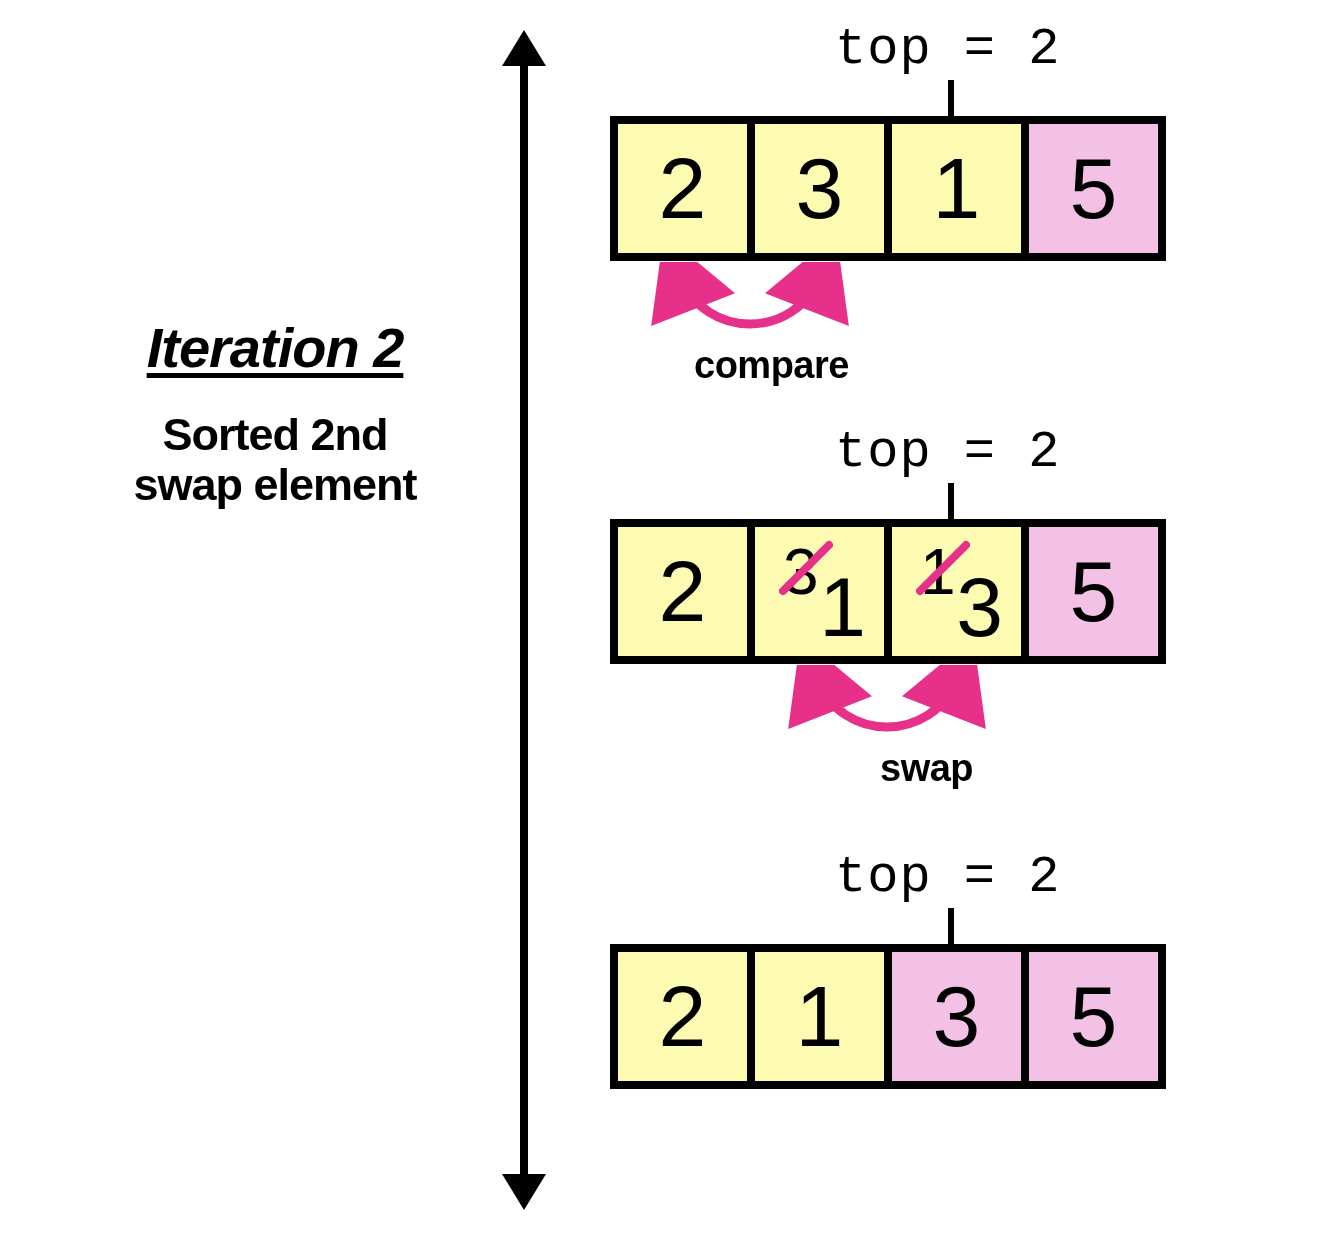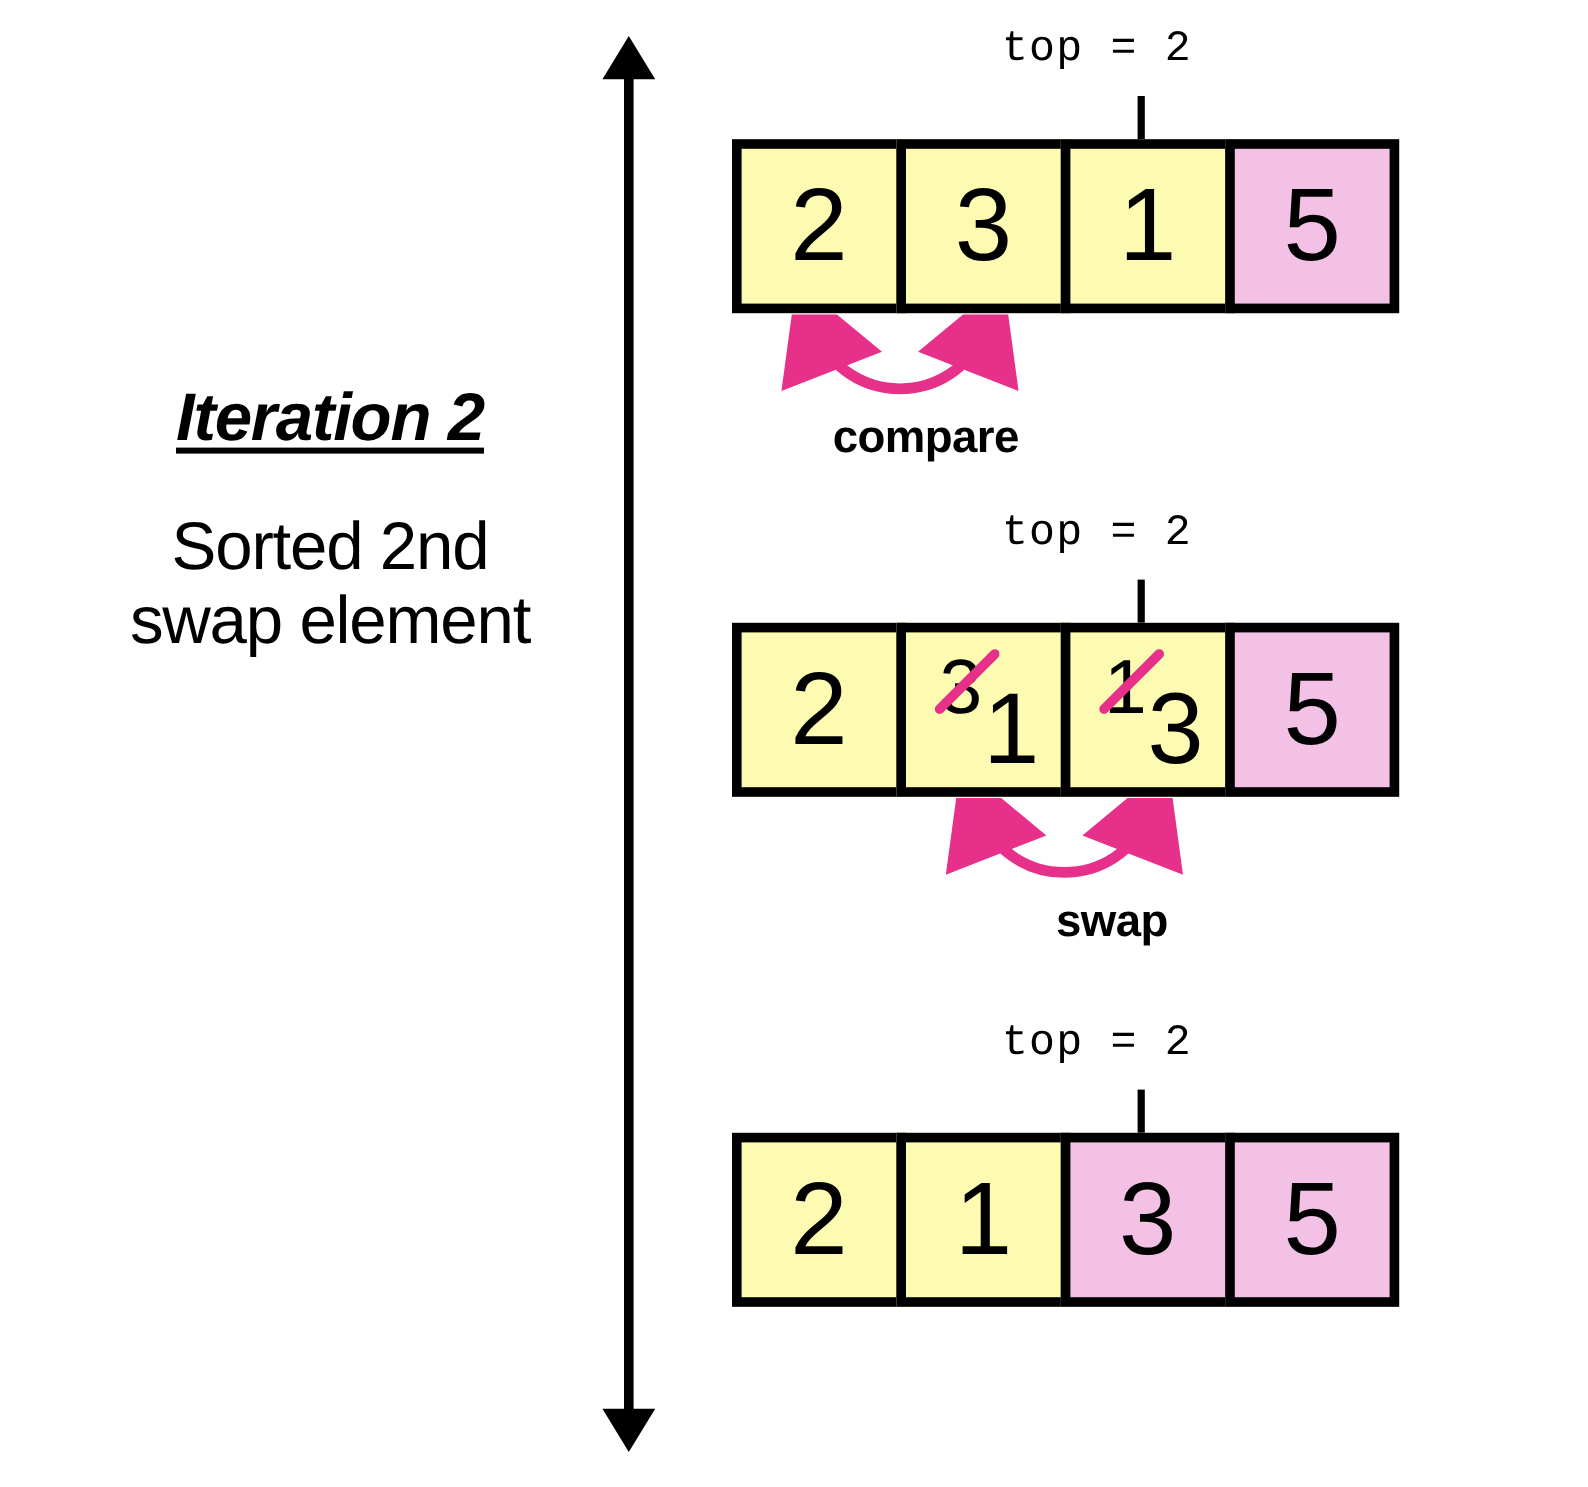--- a/index.html
+++ b/index.html
@@ -22,25 +22,25 @@
     width: 480px;
     text-align: center;
   }
   .iter-title {
     font-size: 56px;
     font-weight: 800;
     font-style: italic;
     text-decoration: underline;
     text-underline-offset: 6px;
     letter-spacing: -1px;
-    margin-bottom: 44px;
+    margin-bottom: 30px;
   }
   .iter-sub {
-    font-size: 56px;
-    font-weight: 400;
+    font-size: 45px;
+    font-weight: 700;
     line-height: 1.1;
     letter-spacing: -1px;
   }
 
   
   .vaxis {
     position: absolute;
     left: 494px;
     top: 30px;
     width: 60px;
@@ -82,21 +82,21 @@
     position: absolute;
     right: 18px;
     bottom: 0px;
     font-size: 84px;
   }
 
   
   .toplabel {
     position: absolute;
     font-family: "Menlo","Consolas","Courier New",monospace;
-    font-size: 36px;
+    font-size: 52px;
     letter-spacing: 1px;
     text-align: center;
   }
   .toptick {
     position: absolute;
     width: 6px;
     height: 36px;
     background: #000;
   }
 

